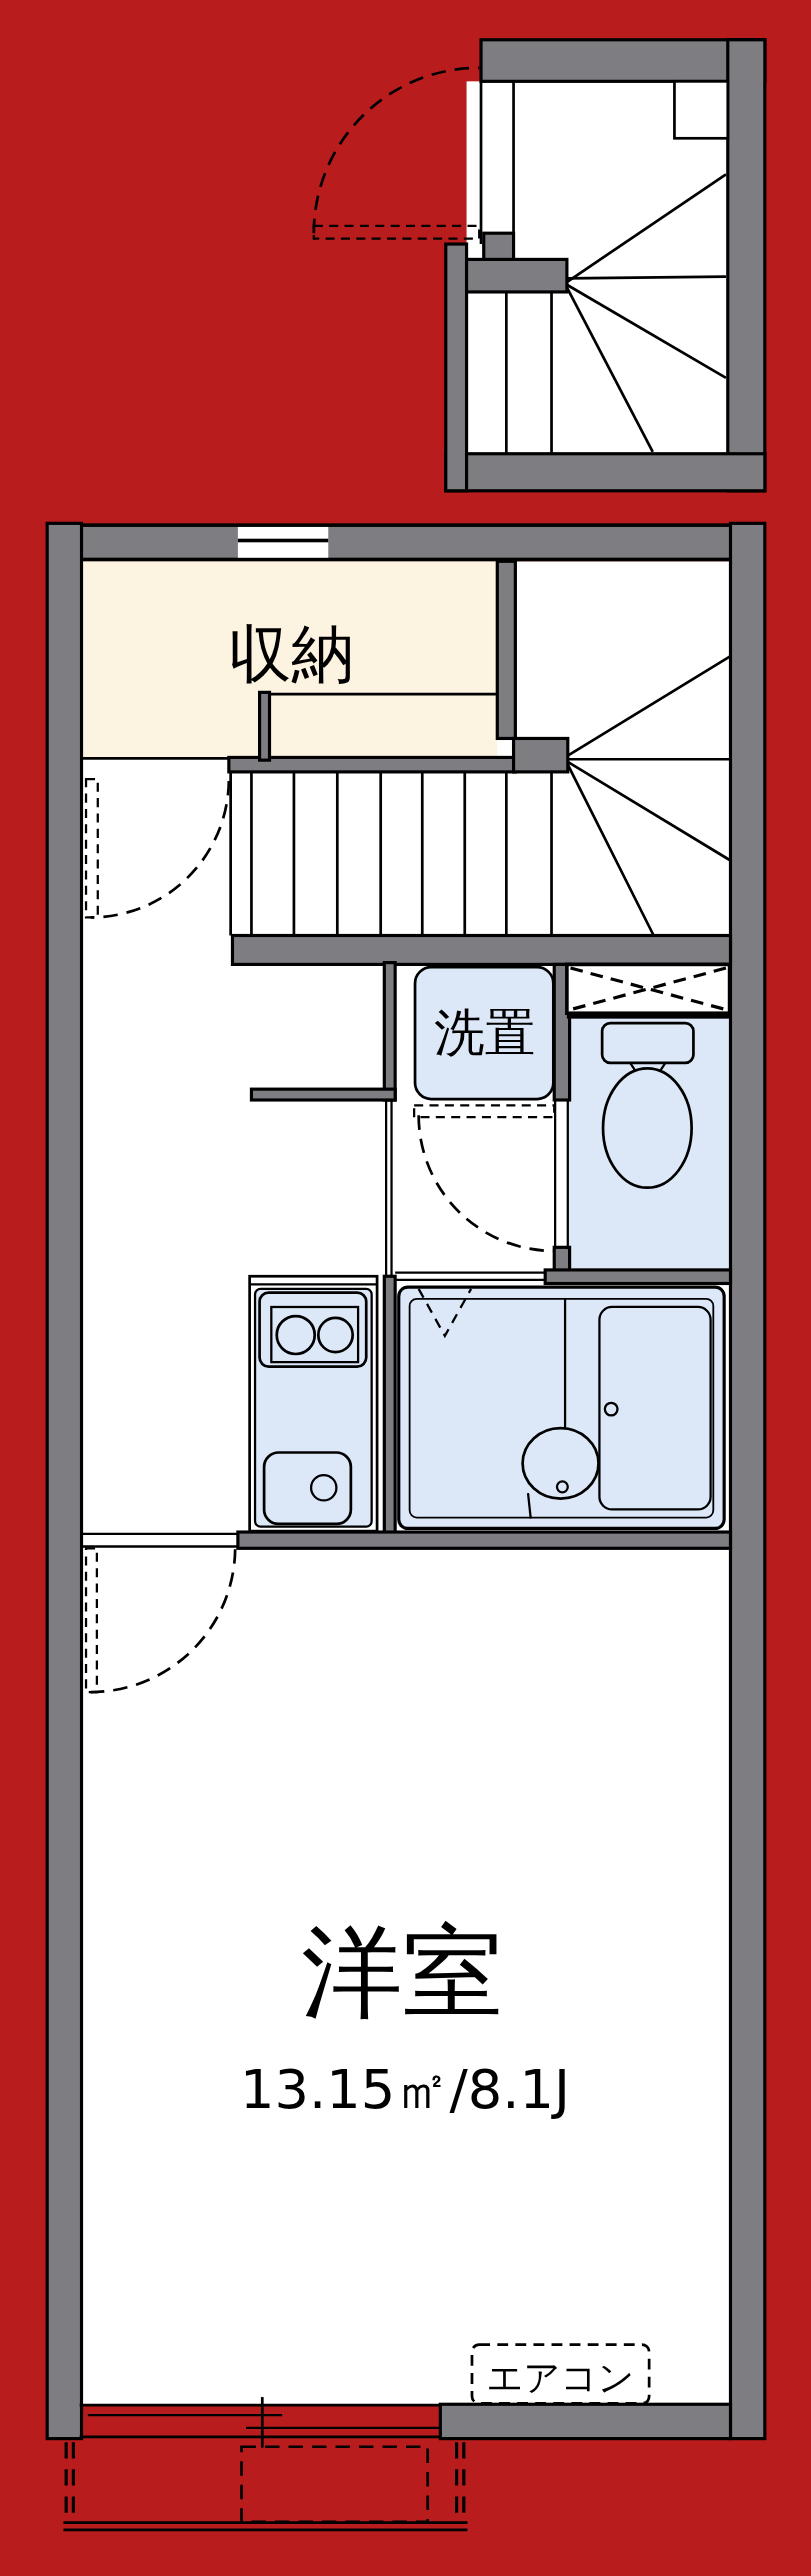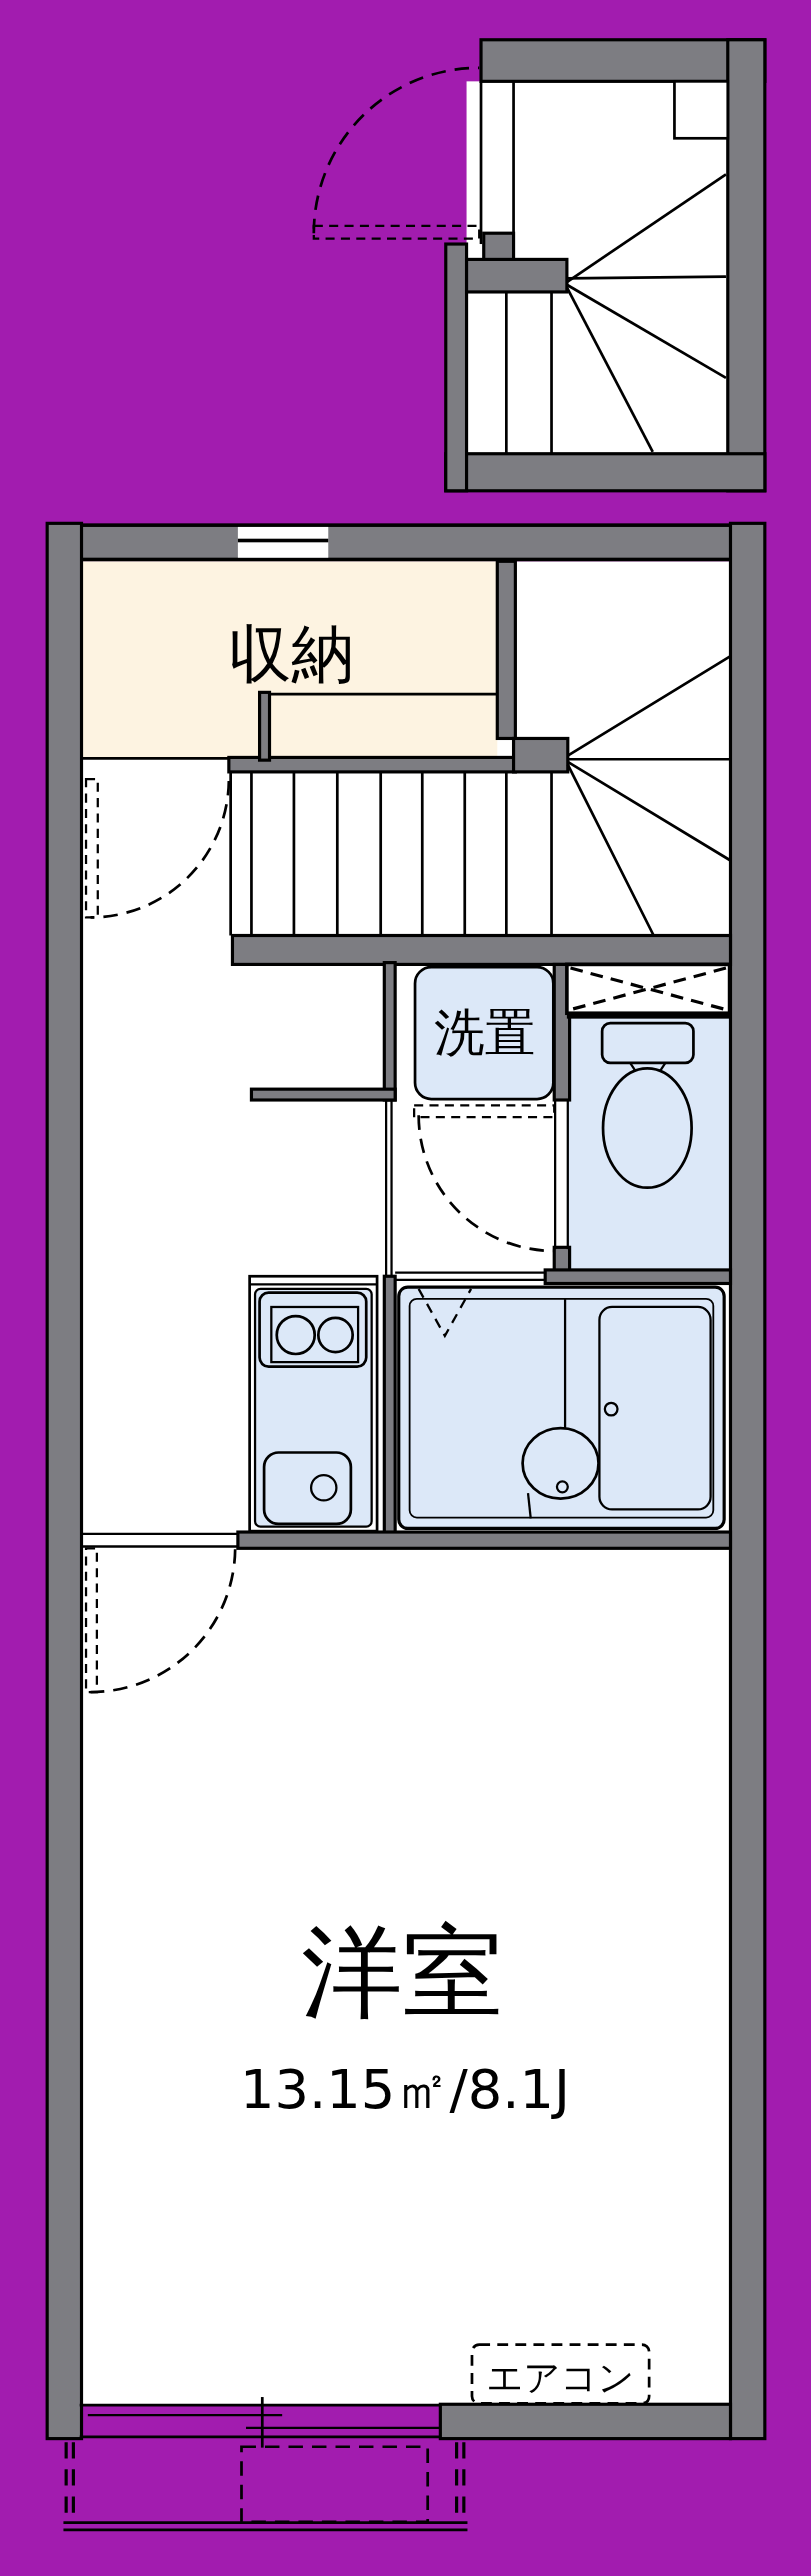--- a/index.html
+++ b/index.html
@@ -1,16 +1,16 @@
 <!DOCTYPE html>
 <html style="font-size:14.5px"><head>
 <meta charset="utf-8">
 <style>
   html,body{margin:0;padding:0;background:#ffffff;}
-  .page{width:812px;height:2576px;position:relative;margin:0 auto;background:#a21caf;}
+  .page{width:812px;height:2576px;position:relative;margin:0 auto;background:#b91c1c;}
   svg{display:block;}
   svg text{font-family:"DejaVu Sans","Liberation Sans",sans-serif;fill:#000;}
   .w{fill:#7d7d82;stroke:#000;stroke-width:3.5;}
   .gf{fill:#7d7d82;}
   .ln{stroke:#000;stroke-width:3;fill:none;}
   .ln2{stroke:#000;stroke-width:2.5;fill:none;}
   .fx{fill:#dce8f8;stroke:#000;stroke-width:3;}
   .whitebox{fill:#ffffff;stroke:#000;stroke-width:3;}
   .dash{stroke:#000;fill:none;}
 </style>

